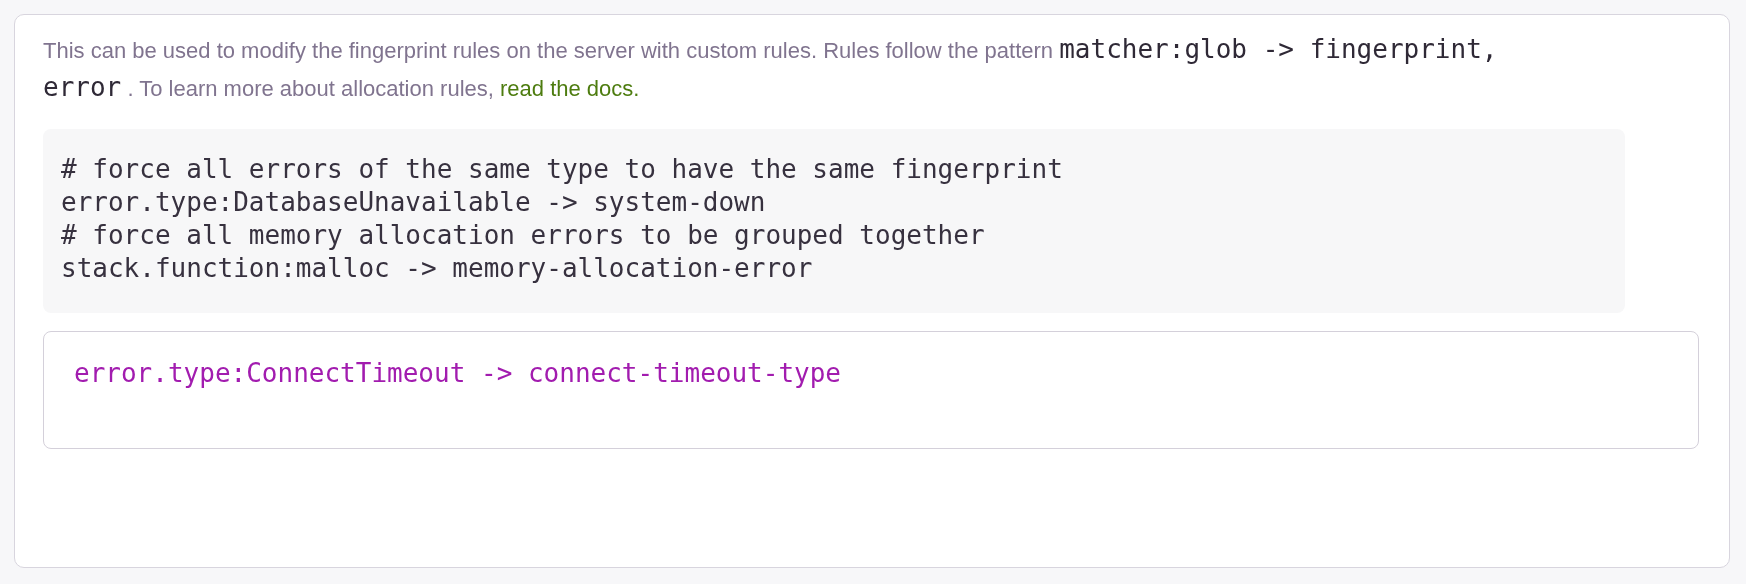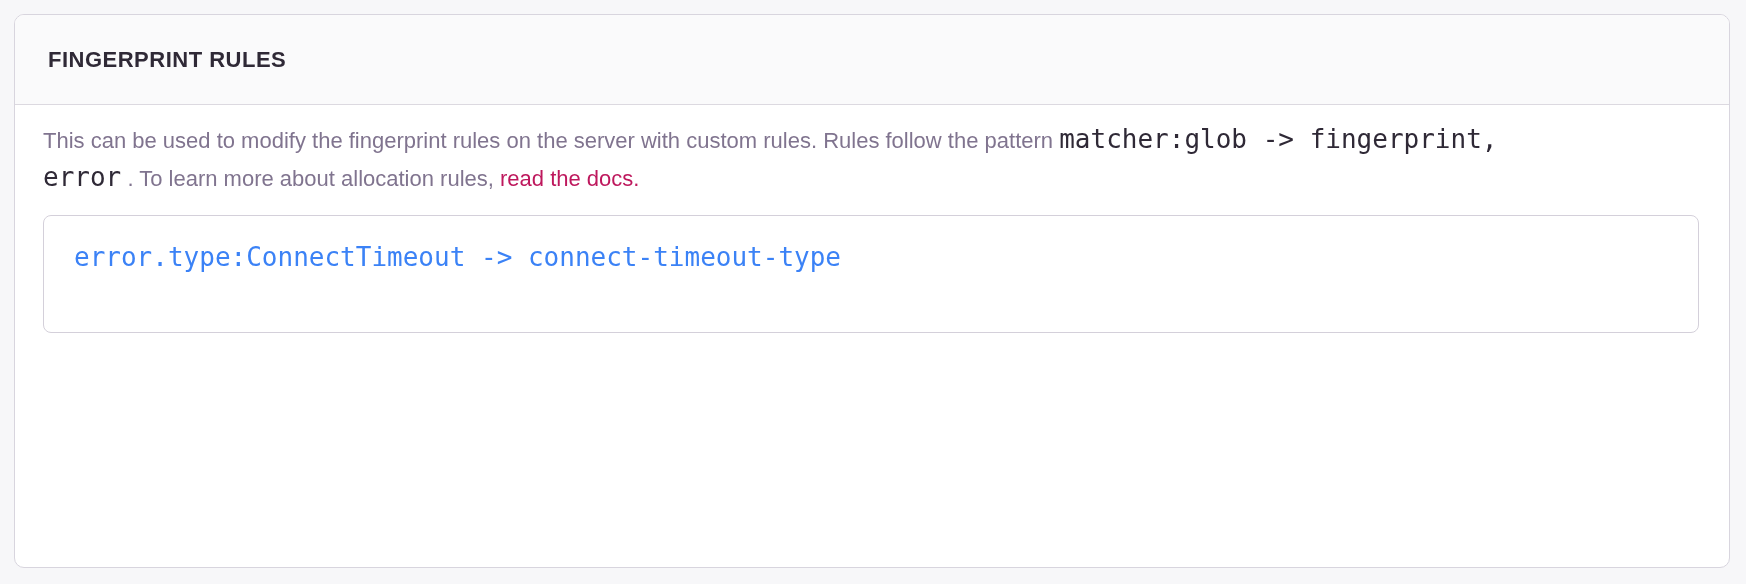--- a/index.html
+++ b/index.html
@@ -43,21 +43,21 @@
     line-height: 36px;
     color: #80748f;
     max-width: 1660px;
   }
   .field-description code {
     font-family: "DejaVu Sans Mono", "Liberation Mono", monospace;
     font-size: 26px;
     color: #2f2936;
   }
   .docs-link {
-    color: #be185d;
+    color: #4d7c0f;
     text-decoration: none;
     cursor: pointer;
   }
   .example-code {
     margin-top: 22px;
     width: 1582px;
     background: #f7f7f8;
     border-radius: 8px;
     padding: 24px 18px 28px 18px;
     font-family: "DejaVu Sans Mono", "Liberation Mono", monospace;
@@ -72,33 +72,34 @@
     margin-top: 18px;
     width: 1656px;
     height: 118px;
     background: #ffffff;
     border: 1px solid #d4d0da;
     border-radius: 8px;
     padding: 24px 20px 20px 30px;
     font-family: "DejaVu Sans Mono", "Liberation Mono", monospace;
     font-size: 26px;
     line-height: 34px;
-    color: #3b82f6;
+    color: #a21caf;
     resize: none;
     outline: none;
     white-space: pre;
     overflow: hidden;
   }
 </style>
 </head>
 <body>
 
 <div class="panel">
-  <div class="panel-header">
-    <span class="panel-title">FINGERPRINT RULES</span>
-  </div>
   <div class="panel-body">
     <p class="field-description"><span>This can be used to modify the fingerprint rules on the server with custom rules. Rules follow the pattern </span><code>matcher:glob -&gt; fingerprint,</code><br><code>error</code><span> . To learn more about allocation rules, </span><a class="docs-link">read the docs.</a></p>
 
+    <pre class="example-code"># force all errors of the same type to have the same fingerprint
+error.type:DatabaseUnavailable -&gt; system-down
+# force all memory allocation errors to be grouped together
+stack.function:malloc -&gt; memory-allocation-error</pre>
 
     <textarea class="rules-textarea" spellcheck="false" style="">error.type:ConnectTimeout -&gt; connect-timeout-type</textarea>
   </div>
 </div>
 
 </body></html>

